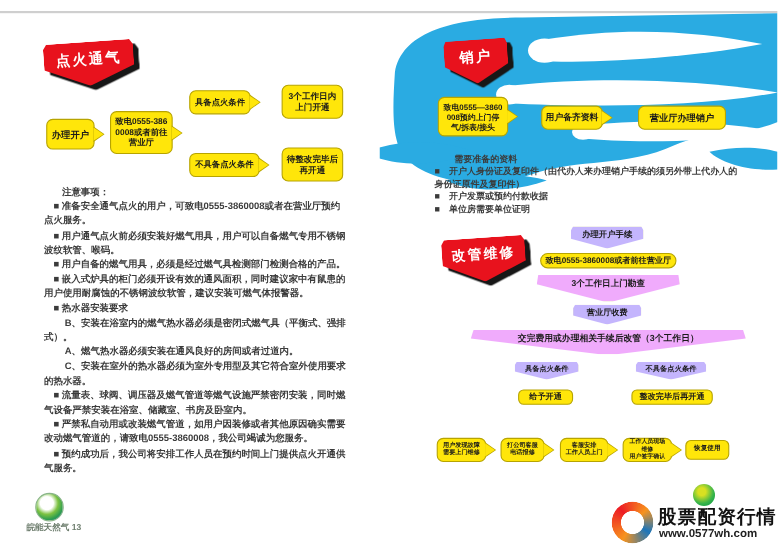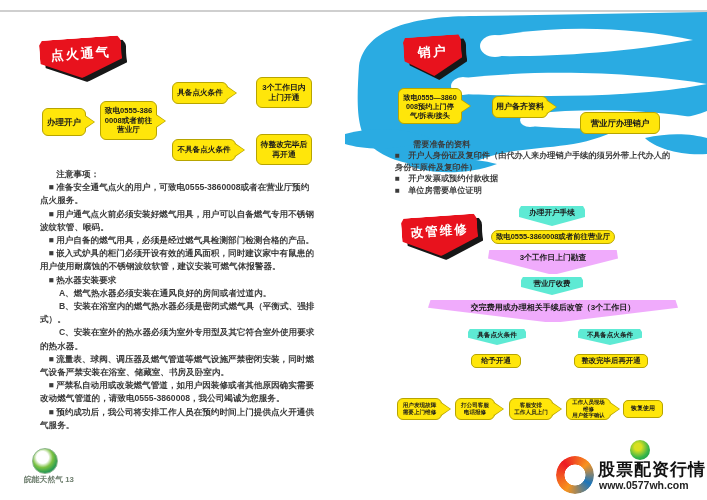--- a/index.html
+++ b/index.html
@@ -16,21 +16,21 @@
   
   .bub{position:absolute;background:#ffe60a;border:1px solid #b7a400;border-radius:6px;
        display:flex;align-items:center;justify-content:center;text-align:center;
        font-weight:bold;color:#1a1a1a;z-index:4;line-height:1.25;word-break:break-all;padding:1px 3px;box-sizing:border-box;}
   .bub.tail::after{content:"";position:absolute;left:100%;top:50%;transform:translateY(-50%);
        border:6px solid transparent;border-left:9px solid #ffe60a;}
   .bub.tail::before{content:"";position:absolute;left:100%;top:50%;transform:translateY(-50%);
        border:7px solid transparent;border-left:10px solid #b7a400;}
 
   
-  .pen{position:absolute;background:#5eead4;display:flex;align-items:flex-start;justify-content:center;
+  .pen{position:absolute;background:#c4b5fd;display:flex;align-items:flex-start;justify-content:center;
        font-weight:bold;color:#1a1a1a;z-index:4;
        clip-path:polygon(3% 0,97% 0,100% 18%,100% 55%,50% 100%,0 55%,0 18%);
        filter:drop-shadow(0 0 1px #b7a400);padding-top:2px;box-sizing:border-box;}
   .banner{position:absolute;background:#f0abfc;display:flex;align-items:flex-start;justify-content:center;
        font-weight:bold;color:#1a1a1a;z-index:4;
        clip-path:polygon(1% 0,99% 0,100% 35%,53% 100%,47% 100%,0 35%);
        filter:drop-shadow(0 0 1px #b7a400);padding-top:2px;box-sizing:border-box;}
   .rrect{position:absolute;background:#ffe60a;border:1px solid #b7a400;border-radius:5px;
        display:flex;align-items:center;justify-content:center;font-weight:bold;color:#1a1a1a;z-index:4;
        text-align:center;line-height:1.2;box-sizing:border-box;}
@@ -84,40 +84,40 @@
   <div class="bub tail" style="left:172px;top:139px;width:64px;height:22px;font-size:7.6px;">不具备点火条件</div>
   <div class="bub" style="left:256px;top:134px;width:56px;height:31px;font-size:7.8px;">待整改完毕后再开通</div>
 
   <div class="notes">
     <p class="t">注意事项：</p>
     <p>■ 准备安全通气点火的用户，可致电0555-3860008或者在营业厅预约点火服务。</p>
     <p>■ 用户通气点火前必须安装好燃气用具，用户可以自备燃气专用不锈钢波纹软管、喉码。</p>
     <p>■ 用户自备的燃气用具，必须是经过燃气具检测部门检测合格的产品。</p>
     <p>■ 嵌入式炉具的柜门必须开设有效的通风面积，同时建议家中有鼠患的用户使用耐腐蚀的不锈钢波纹软管，建议安装可燃气体报警器。</p>
     <p>■ 热水器安装要求</p>
+    <p class="abc">B、安装在浴室内的燃气热水器必须是密闭式燃气具（平衡式、强排式）。</p>
     <p class="abc">A、燃气热水器必须安装在通风良好的房间或者过道内。</p>
-    <p class="abc">B、安装在浴室内的燃气热水器必须是密闭式燃气具（平衡式、强排式）。</p>
     <p class="abc">C、安装在室外的热水器必须为室外专用型及其它符合室外使用要求的热水器。</p>
     <p>■ 流量表、球阀、调压器及燃气管道等燃气设施严禁密闭安装，同时燃气设备严禁安装在浴室、储藏室、书房及卧室内。</p>
     <p>■ 严禁私自动用或改装燃气管道，如用户因装修或者其他原因确实需要改动燃气管道的，请致电0555-3860008，我公司竭诚为您服务。</p>
     <p>■ 预约成功后，我公司将安排工作人员在预约时间上门提供点火开通供气服务。</p>
   </div>
 
   <div class="logo-circle" style="left:32px;top:448px;width:24px;height:24px;
        background:radial-gradient(circle at 40% 35%,#ffffff 28%,#7dc242 48%,#2e9e4f 70%,#1d6fb8 100%);
        border:1px solid #8ab58a;"></div>
   <div class="brand-label">皖能天然气 13</div>
 
   <div class="ribbon-wrap" style="left:404px;top:36px;">
     <div class="ribbon" style="width:58px;height:40px;font-size:13px;padding-top:7px;box-sizing:border-box;">销户</div>
   </div>
 
   <div class="bub tail" style="left:398px;top:88px;width:64px;height:36px;font-size:7.2px;">致电0555—3860008预约上门停气/拆表/接头</div>
   <div class="bub tail" style="left:492px;top:96px;width:56px;height:22px;font-size:8px;">用户备齐资料</div>
-  <div class="bub" style="left:580px;top:96px;width:80px;height:22px;font-size:8.4px;margin-top:16px;">营业厅办理销户</div>
+  <div class="bub" style="left:580px;top:96px;width:80px;height:22px;font-size:8.4px;">营业厅办理销户</div>
 
   <div class="docs">
     <p class="t">需要准备的资料</p>
     <p>■　开户人身份证及复印件（由代办人来办理销户手续的须另外带上代办人的身份证原件及复印件）</p>
     <p>■　开户发票或预约付款收据</p>
     <p>■　单位房需要单位证明</p>
   </div>
 
   <div class="ribbon-wrap" style="left:402px;top:216px;">
     <div class="ribbon" style="width:76px;height:40px;font-size:12.5px;padding-top:7px;box-sizing:border-box;">改管维修</div>

